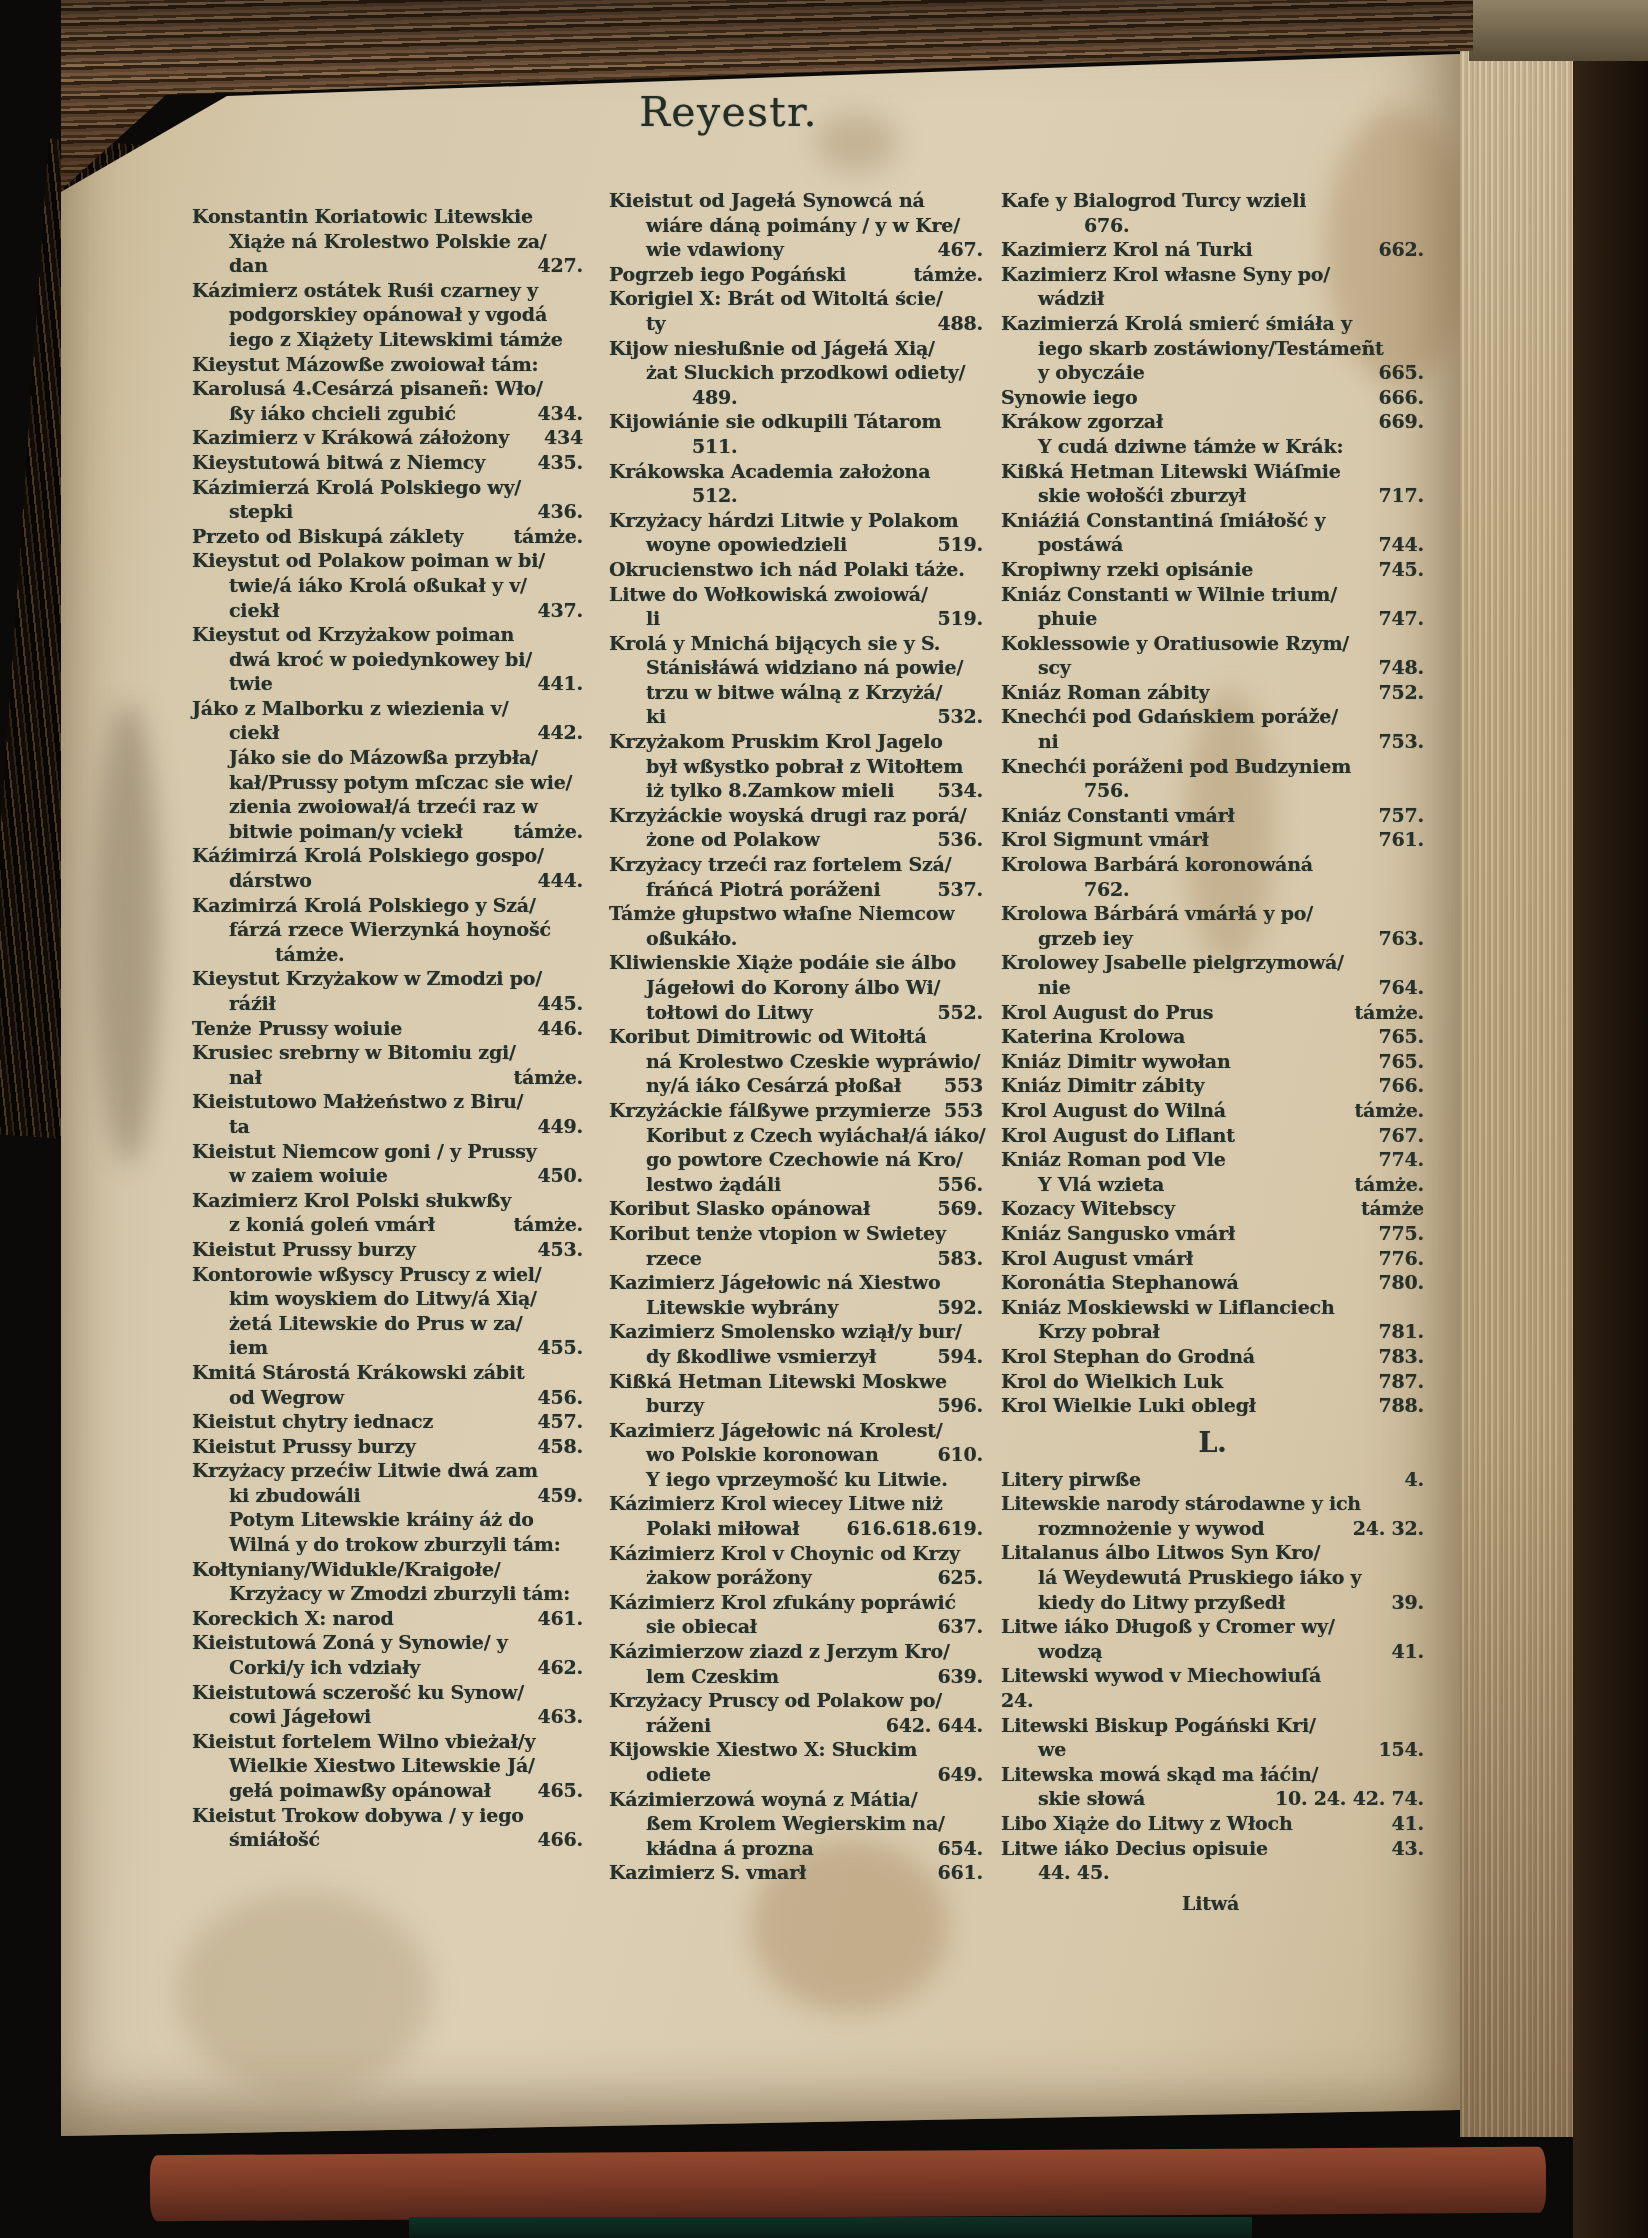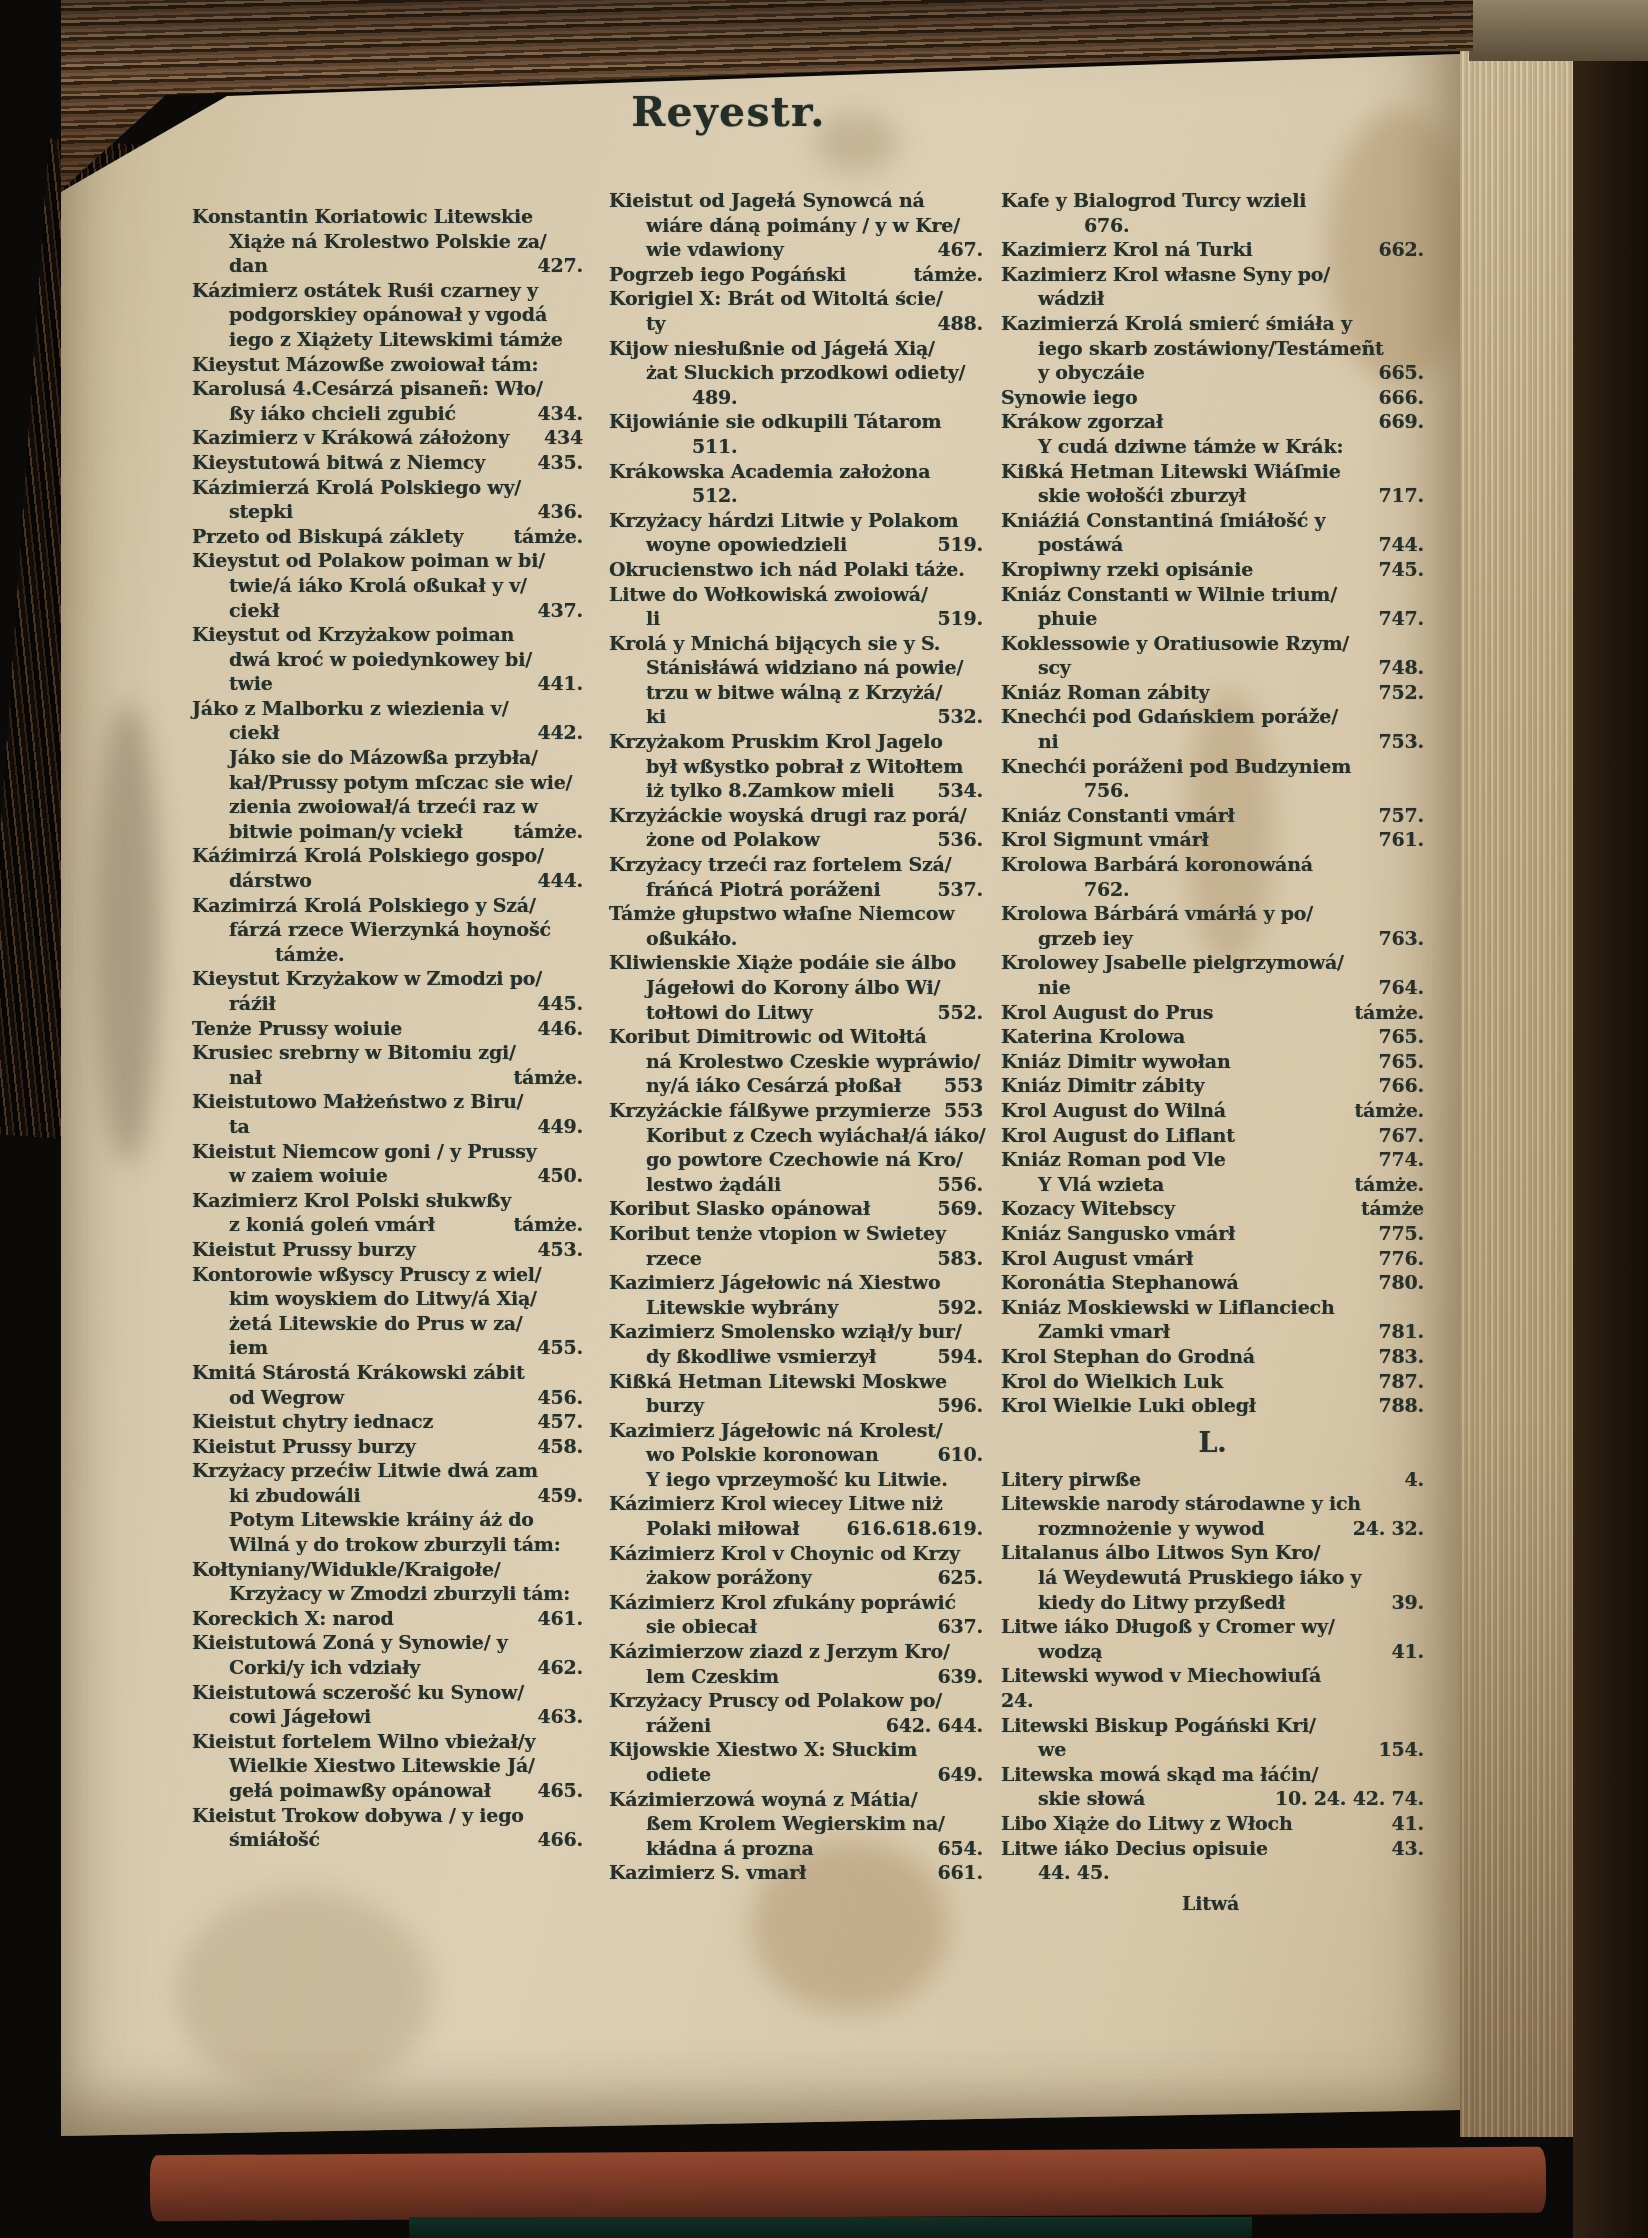--- a/index.html
+++ b/index.html
@@ -50,21 +50,21 @@
   .stain{position:absolute;border-radius:50%;filter:blur(12.8px);}
   .st1{left:1265px;top:109px;width:147px;height:275px;background:rgba(139,104,59,.28);}
   .st2{left:1124px;top:690px;width:89px;height:275px;background:rgba(139,104,59,.24);}
   .st3{left:690px;top:1840px;width:198px;height:173px;background:rgba(146,110,62,.30);}
   .st4{left:35px;top:703px;width:64px;height:460px;background:rgba(60,45,28,.28);}
   .st5{left:754px;top:112px;width:83px;height:61px;background:rgba(120,90,50,.22);}
   .st6{left:115px;top:1891px;width:256px;height:204px;background:rgba(122,94,56,.18);}
 
   
   .page-title{position:absolute;left:345px;top:88px;width:645px;text-align:center;
-    font-size:41px;font-weight:bold;color:#232e28;letter-spacing:1.3px;
+    font-size:41px;font-weight:normal;color:#232e28;letter-spacing:1.3px;
     text-shadow:0 0 1.3px rgba(35,46,40,.5);}
 
   
   .col{position:absolute;top:188px;font-size:19px;font-weight:bold;color:#27312c;
     letter-spacing:-0.2px;text-shadow:0 0 0.8px rgba(39,49,44,.55);}
   .col1{left:131px;width:391px;margin-top:16px;}
   .col2{left:548px;width:374px;}
   .col3{left:940px;width:423px;}
   .line{display:flex;justify-content:space-between;align-items:baseline;
     line-height:24.6px;white-space:nowrap;}
@@ -919,21 +919,21 @@
           <div class="line">
             <span>Koronátia Stephanowá</span>
             <span class="n">780.</span>
           </div>
         </div>
         <div class="entry">
           <div class="line">
             <span>Kniáz Moskiewski w Liflanciech</span>
           </div>
           <div class="line i1">
-            <span>Zamki vmarł</span>
+            <span>Krzy pobrał</span>
             <span class="n">781.</span>
           </div>
         </div>
         <div class="entry">
           <div class="line">
             <span>Krol Stephan do Grodná</span>
             <span class="n">783.</span>
           </div>
         </div>
         <div class="entry">

